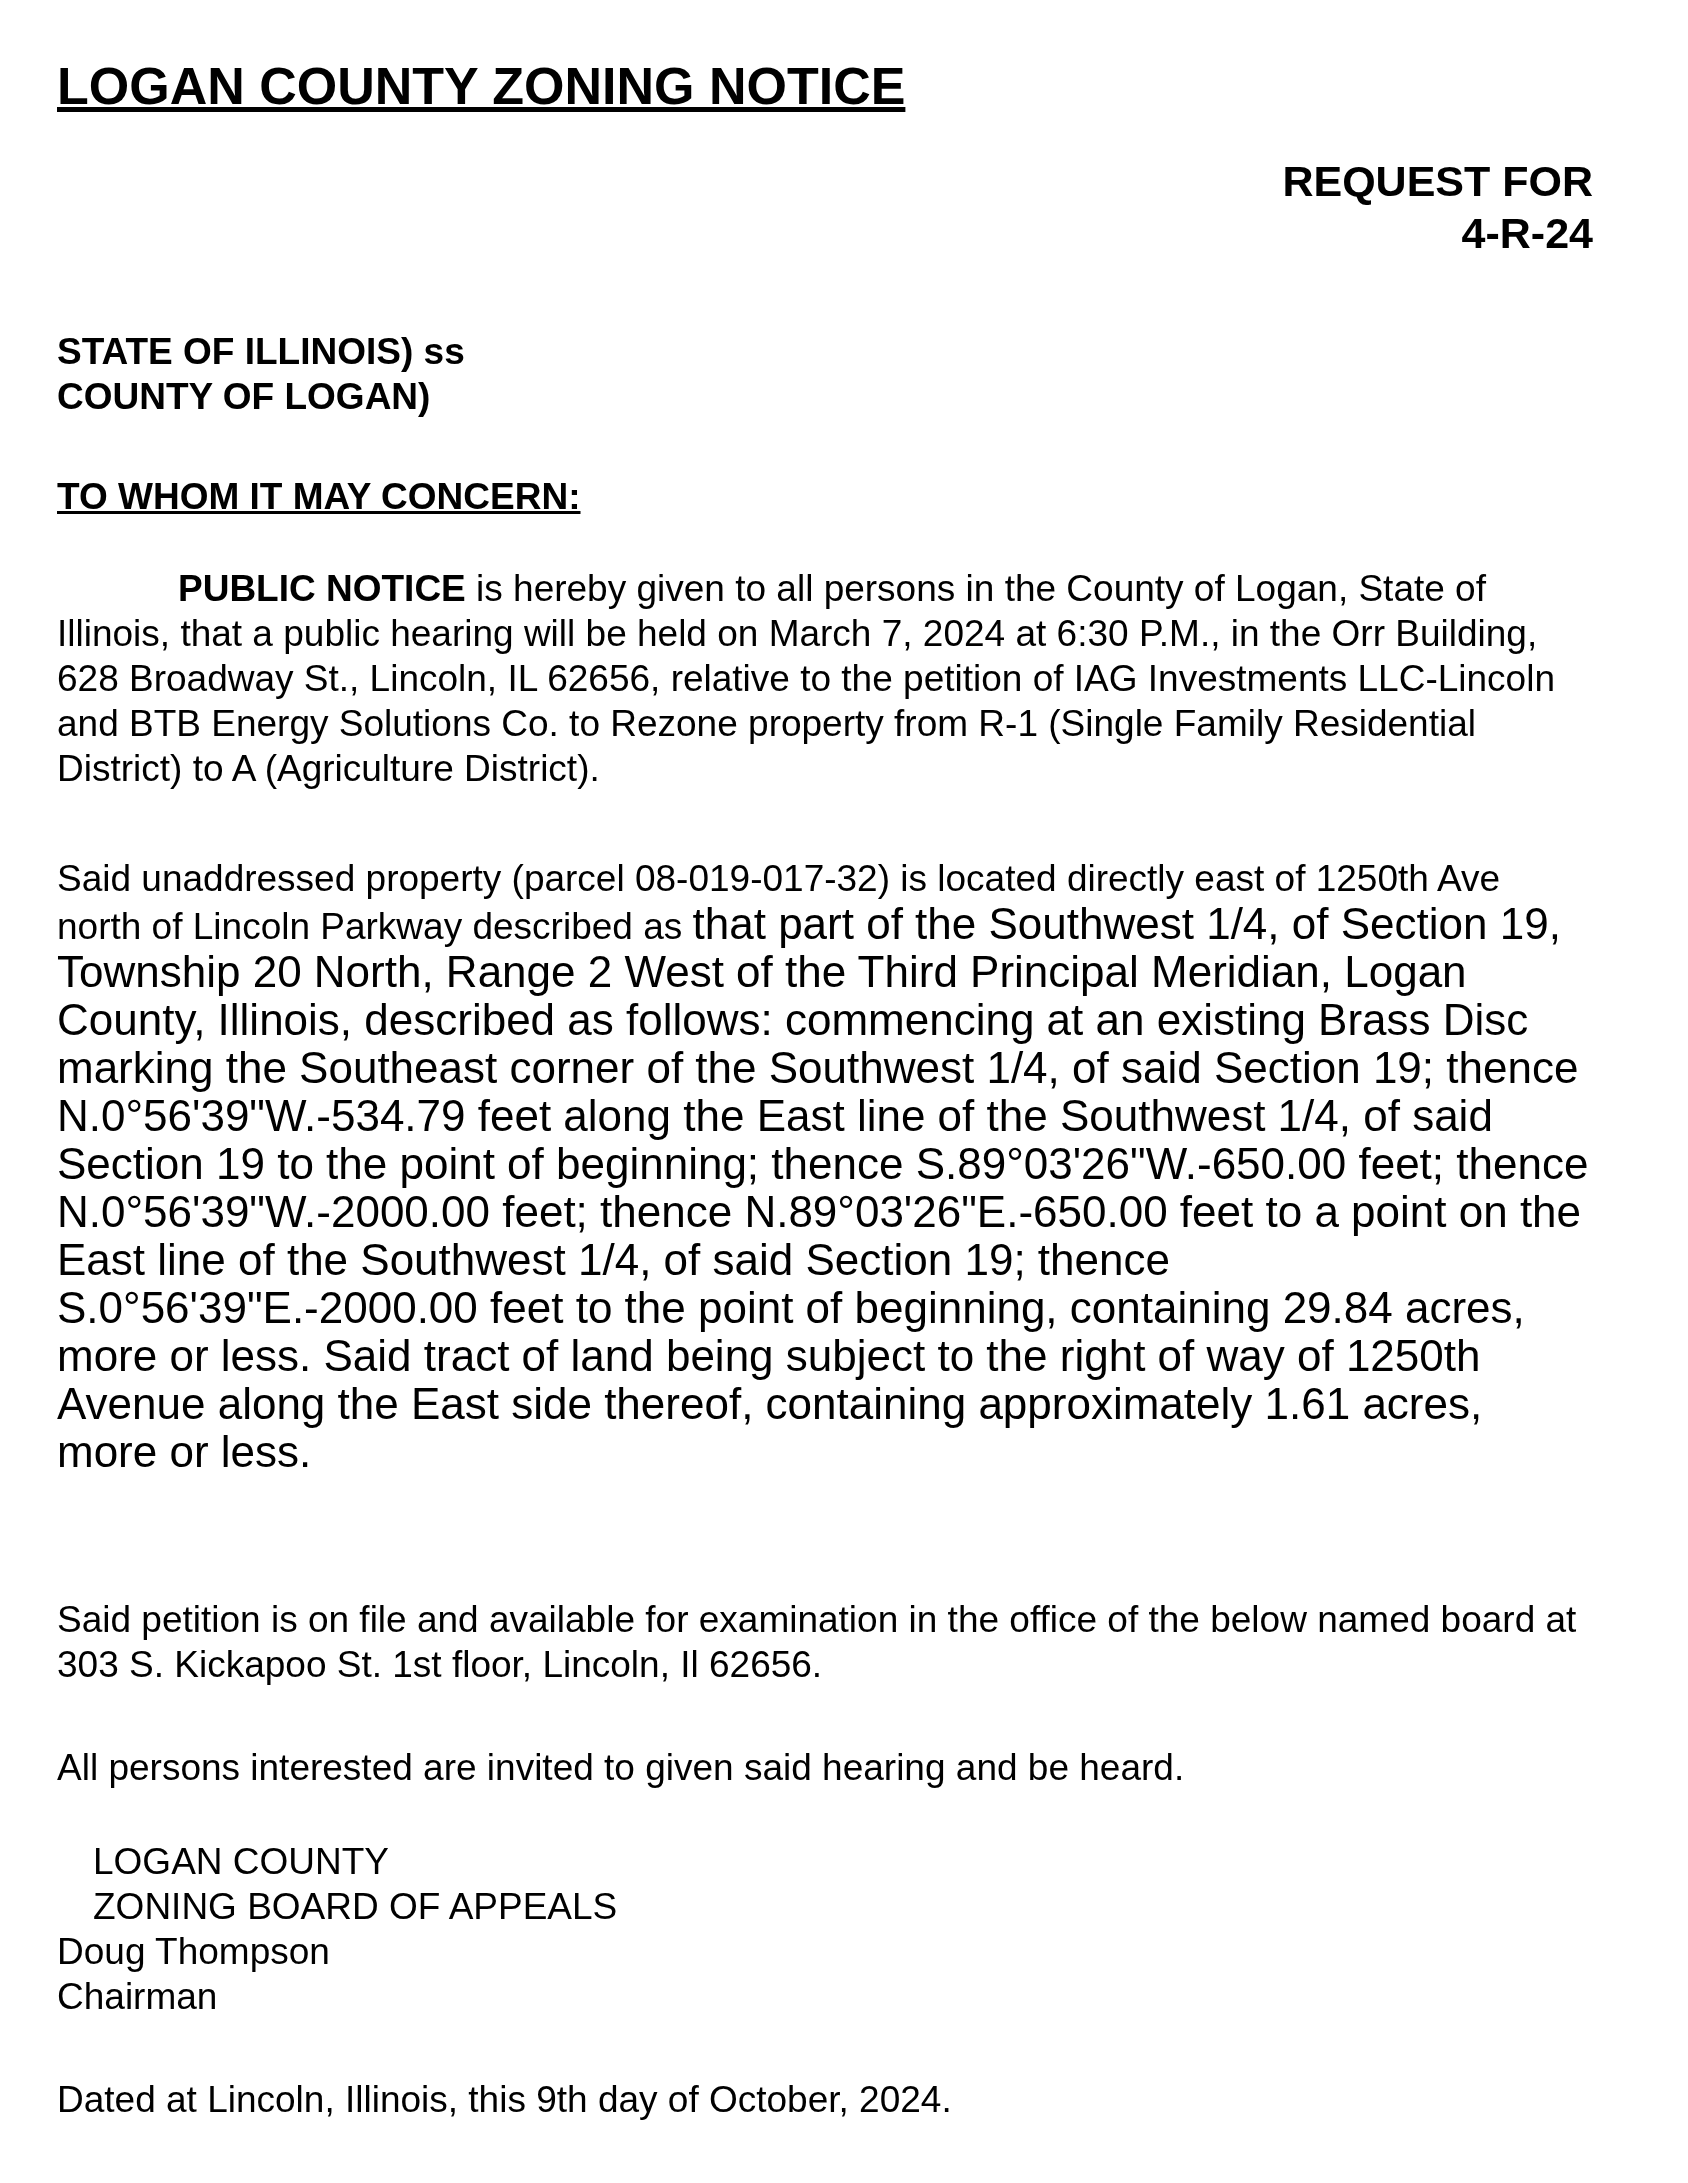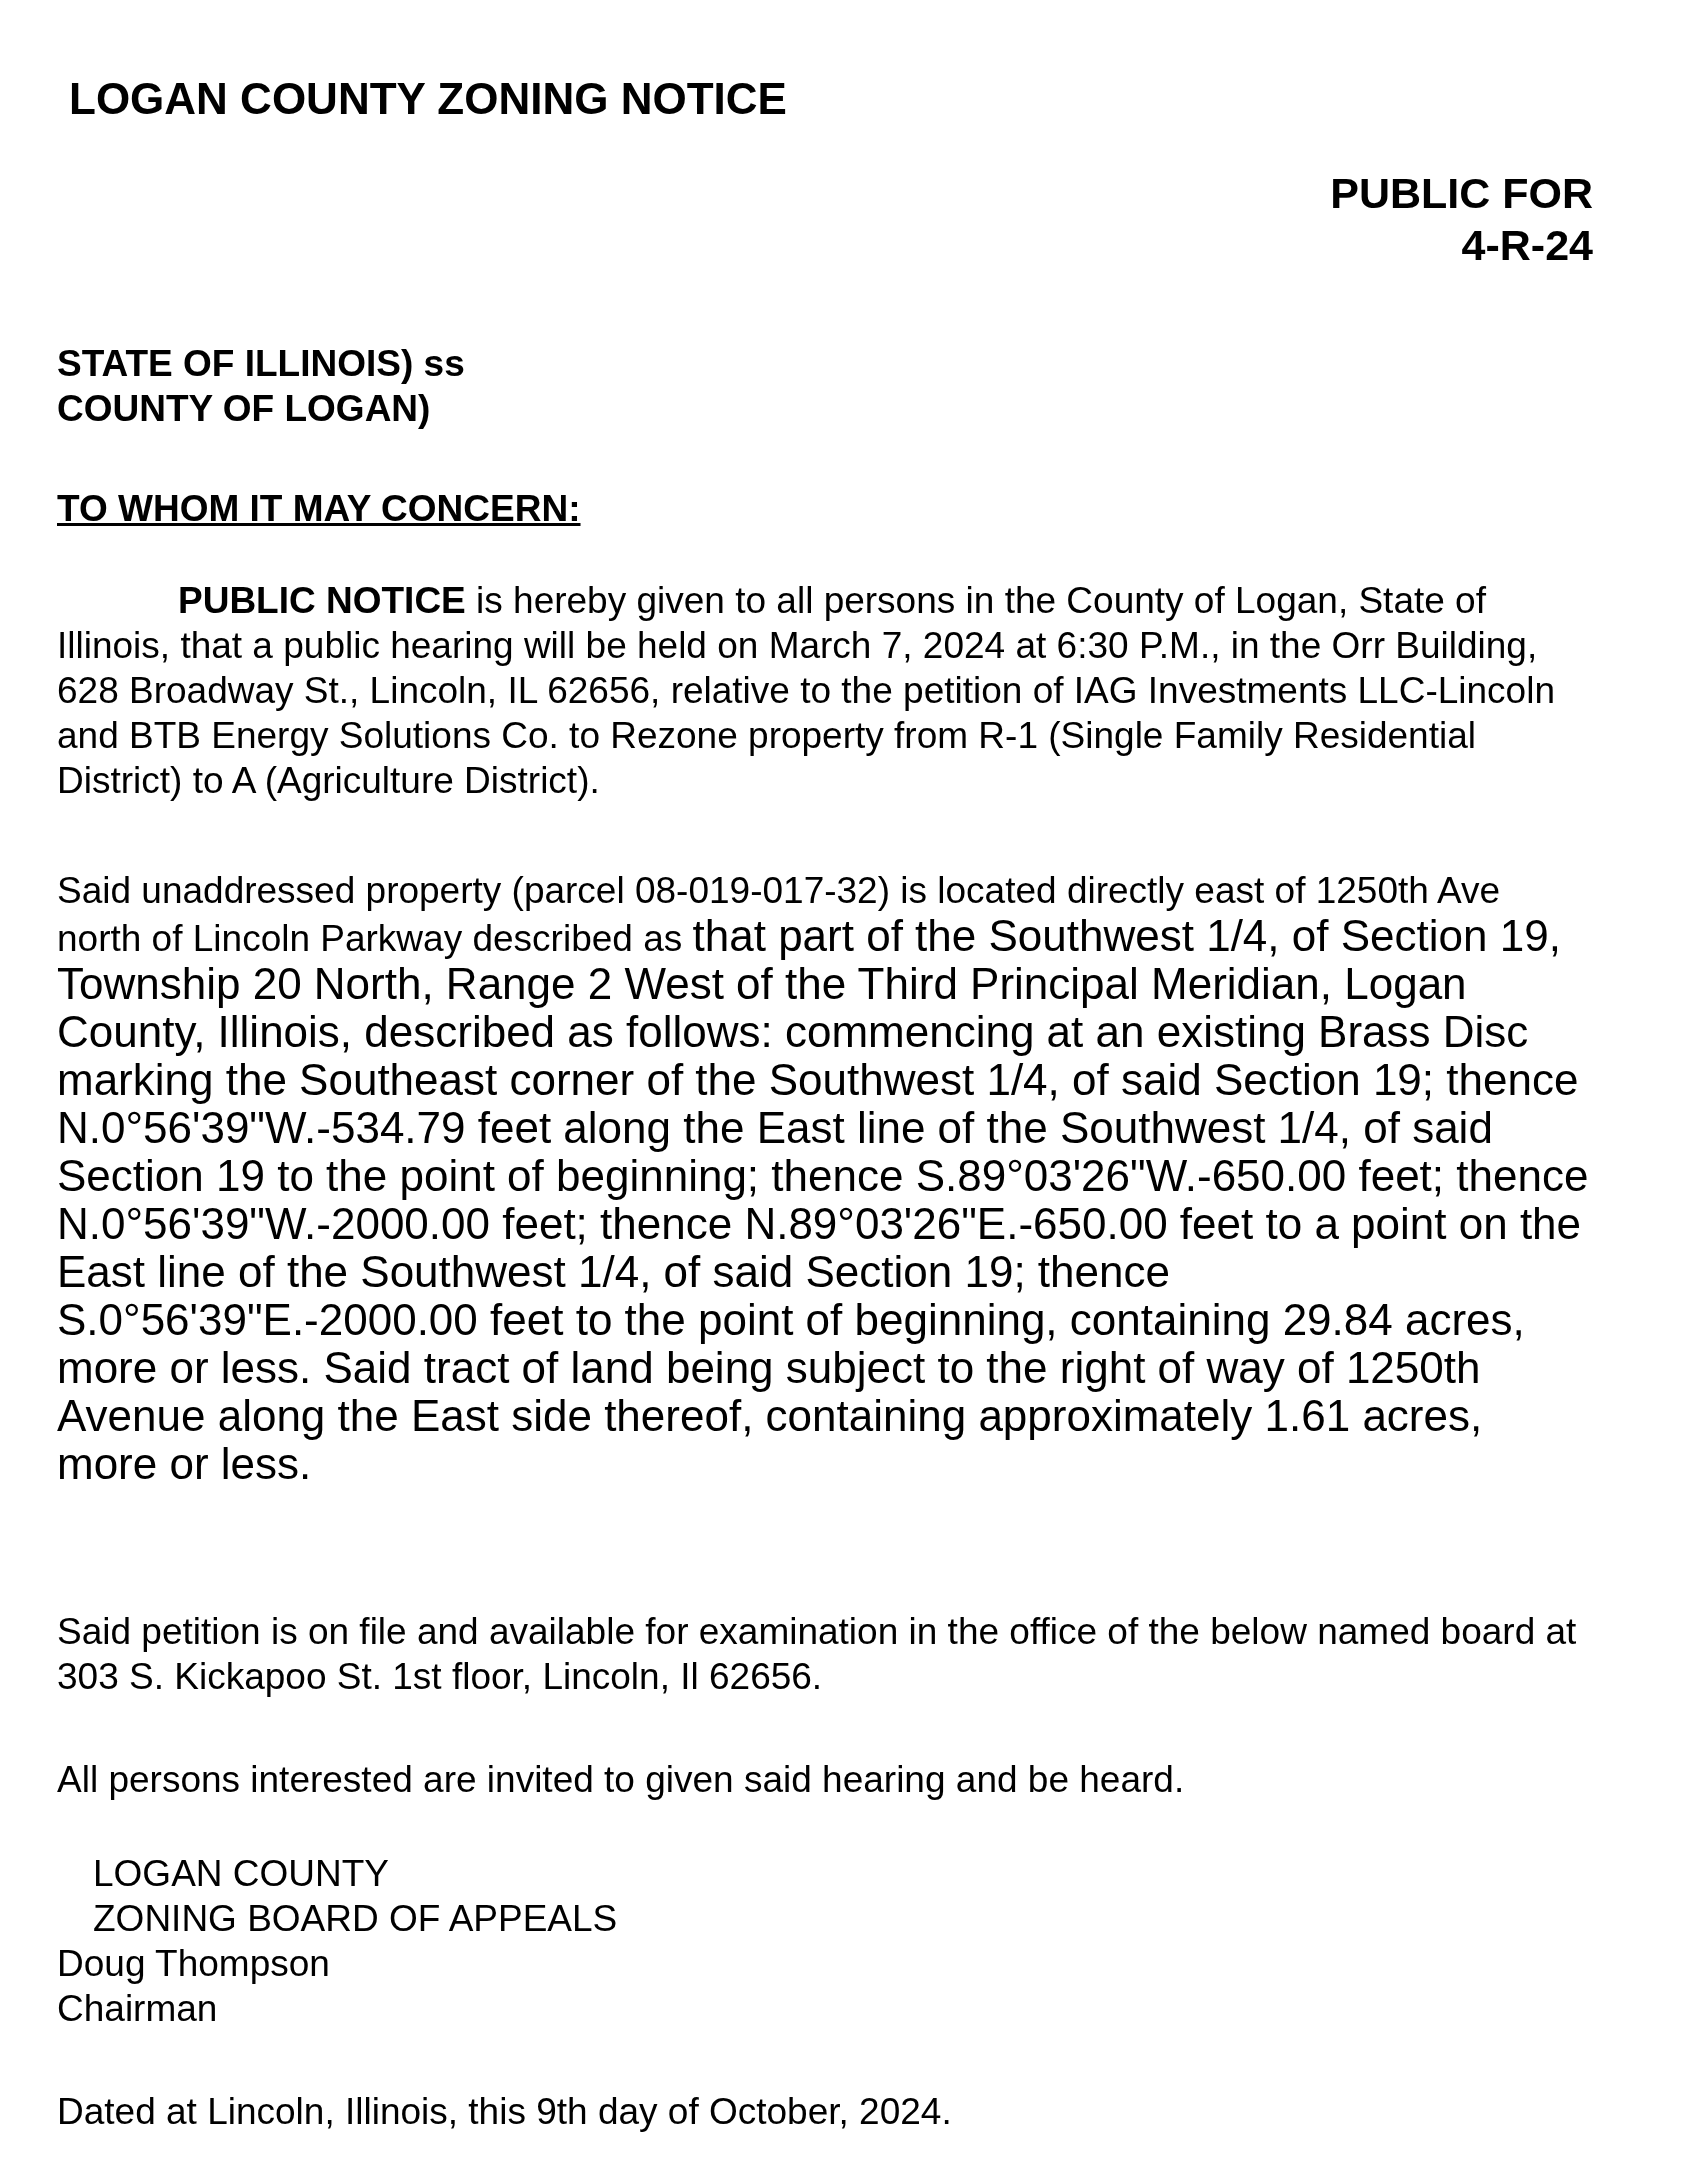--- a/index.html
+++ b/index.html
@@ -14,24 +14,25 @@
     box-sizing: border-box;
     padding: 63px 95px 49px 57px;
     background: #ffffff;
     color: #000000;
     font-family: "Liberation Sans", "DejaVu Sans", sans-serif;
     font-size: 37px;
     line-height: 45px;
     overflow: hidden;
   }
   .doc-title {
-    margin: 12px;
-    font-size: 44px;
+    margin: 0;
+    font-size: 52px;
     line-height: 47px;
     font-weight: bold;
+    text-decoration: underline;
   }
   .request-block {
     margin-top: 45px;
     text-align: right;
     font-weight: bold;
     font-size: 43px;
     line-height: 52px;
   }
   .address-block {
     margin-top: 70px;
@@ -71,21 +72,21 @@
   }
 </style>
 </head>
 <body>
 
 <div class="page">
 
   <h1 class="doc-title">LOGAN COUNTY ZONING NOTICE</h1>
 
   <div class="request-block">
-    <div>PUBLIC FOR</div>
+    <div>REQUEST FOR</div>
     <div>4-R-24</div>
   </div>
 
   <div class="address-block">
     <div>STATE OF ILLINOIS) ss</div>
     <div>COUNTY OF LOGAN)</div>
   </div>
 
   <p class="salutation">TO WHOM IT MAY CONCERN:</p>
 

